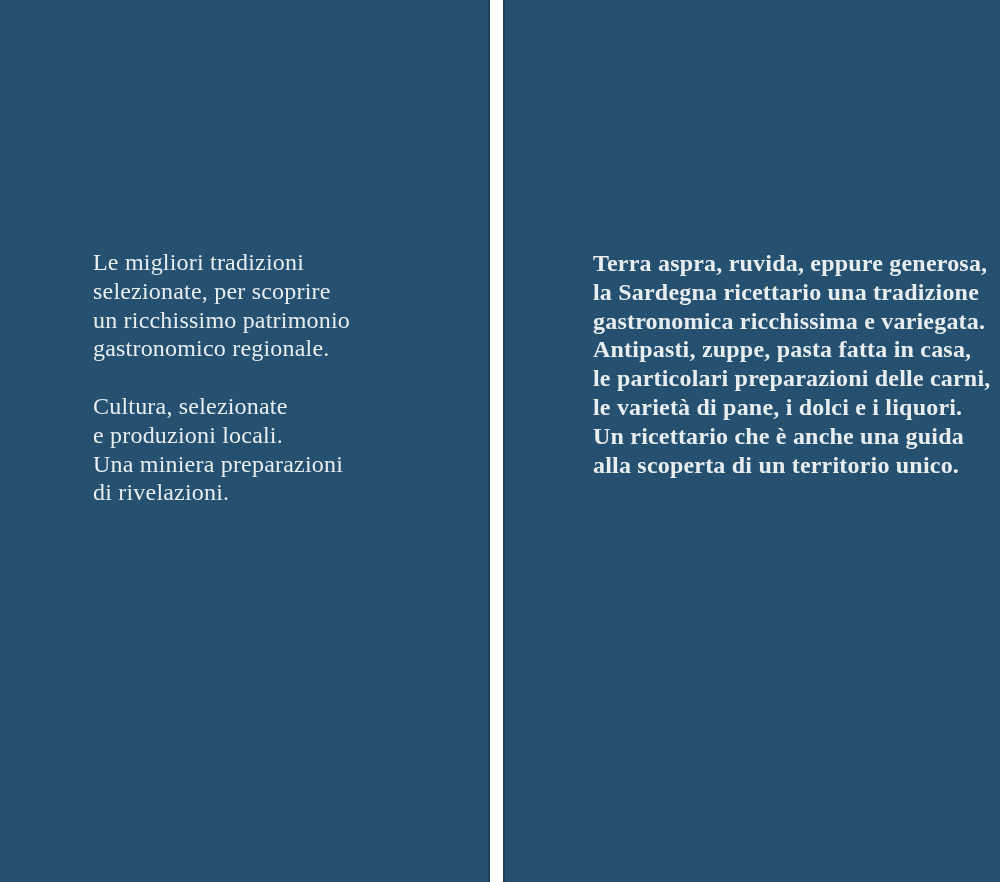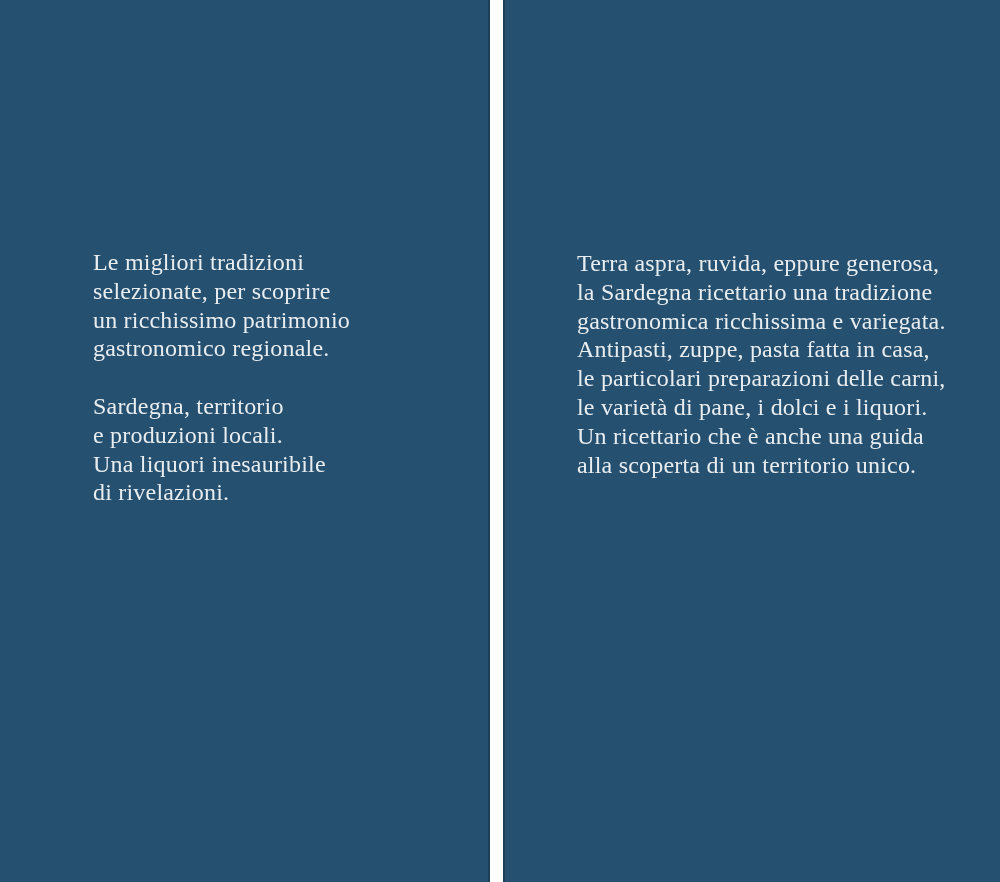--- a/index.html
+++ b/index.html
@@ -43,44 +43,45 @@
     line-height: 28.8px;
     letter-spacing: 0.2px;
     font-weight: 400;
     -webkit-font-smoothing: antialiased;
   }
   .panel-left .text-block {
     left: 93px;
     top: 248px;
   }
   .panel-right .text-block {
-    left: 72px;
+    left: 88px;
     top: 249px;
+    font-weight: bold;
   }
   .paragraph + .paragraph {
     margin-top: 28.8px;
   }
 </style>
 </head>
 <body>
 
 <div class="spread">
 
   <div class="panel panel-left">
     <div class="text-block">
       <div class="paragraph">
           <div>Le migliori tradizioni</div>
           <div>selezionate, per scoprire</div>
           <div>un ricchissimo patrimonio</div>
           <div>gastronomico regionale.</div>
         </div>
       <div class="paragraph">
-          <div>Sardegna, territorio</div>
+          <div>Cultura, selezionate</div>
           <div>e produzioni locali.</div>
-          <div>Una liquori inesauribile</div>
+          <div>Una miniera preparazioni</div>
           <div>di rivelazioni.</div>
         </div>
     </div>
   </div>
 
   <div class="spine-gap"></div>
 
   <div class="panel panel-right">
     <div class="text-block">
       <div class="paragraph">

